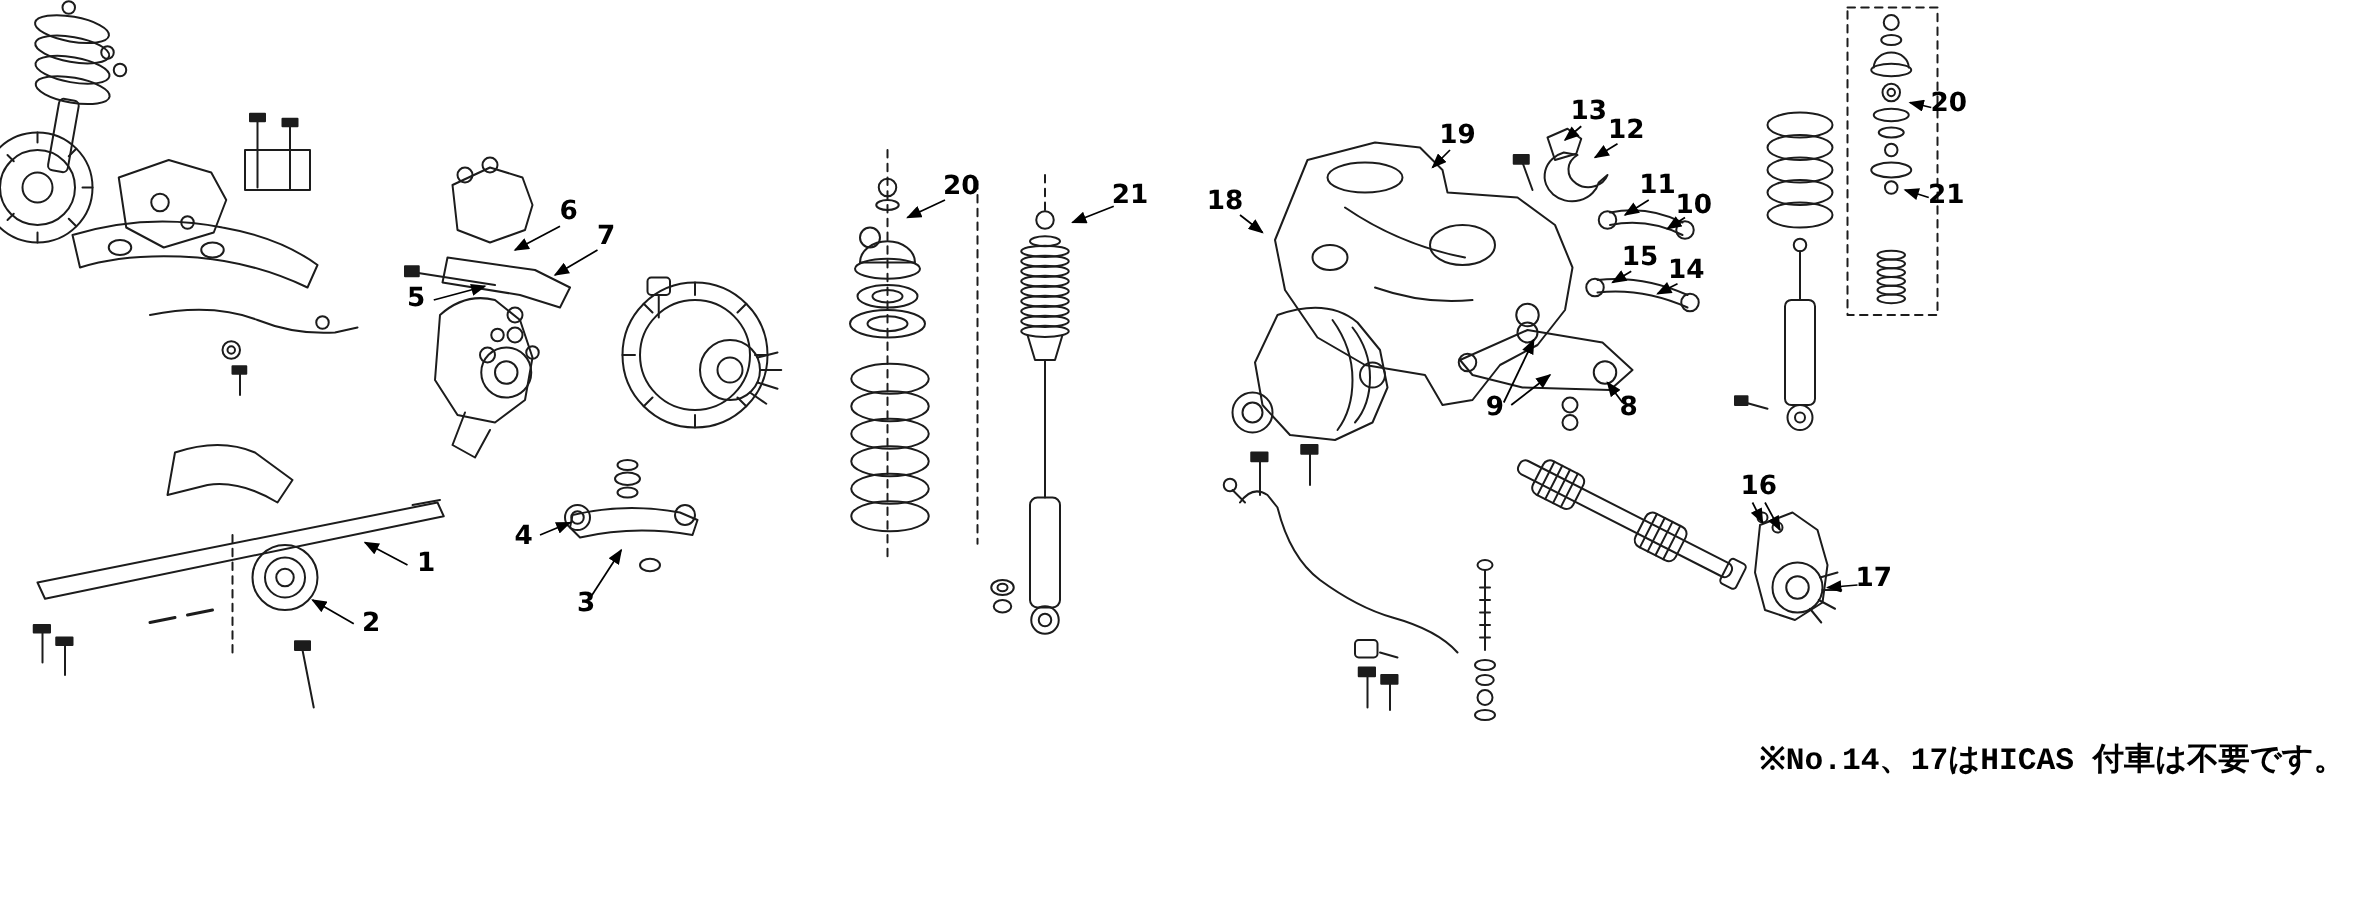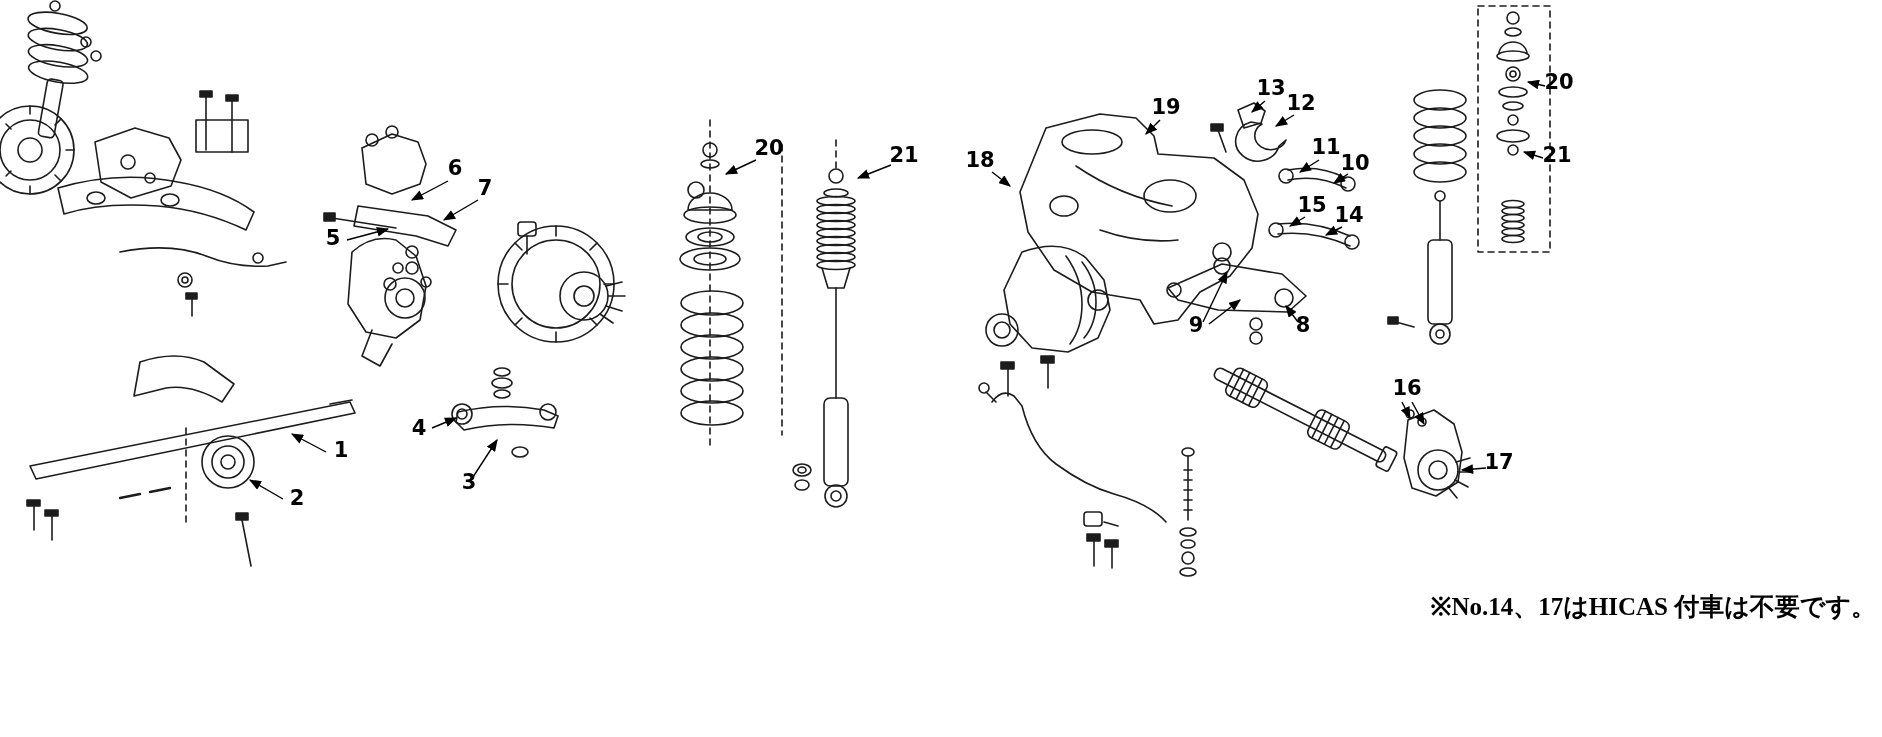--- a/index.html
+++ b/index.html
@@ -7,21 +7,21 @@
     position:relative;width:1882px;height:737px;background:#ffffff;
     overflow:hidden;font-family:"DejaVu Sans",sans-serif;
   }
   .stage svg{position:absolute;left:0;top:0;}
   text.callout{
     font-family:"DejaVu Sans","Liberation Sans",sans-serif;
     font-size:21px;font-weight:bold;fill:#000;
   }
   .note{
     position:absolute;top:588px;right:6px;
-    font-family:Liberation Serif, serif;
+    font-family:Liberation Mono, monospace;
     font-size:25px;font-weight:600;color:#000;white-space:nowrap;
   }
 </style>
 </head>
 <body>
 
 <div class="stage">
 
 <svg width="1882" height="737" viewBox="0 0 1882 737">
   <defs>

